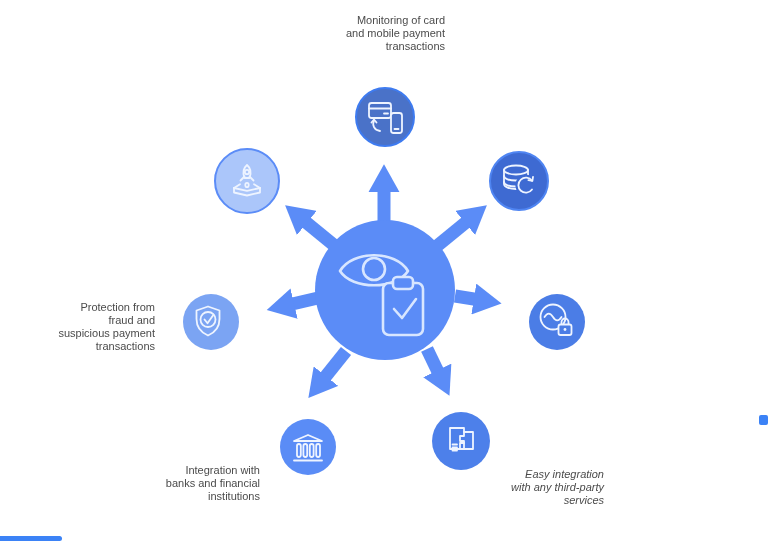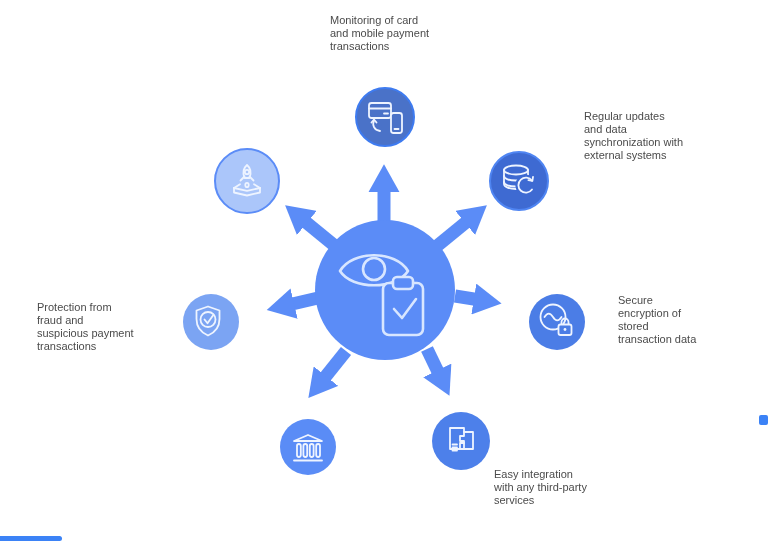--- a/index.html
+++ b/index.html
@@ -4,41 +4,41 @@
 <style>
   html,body{margin:0;padding:0;background:#ffffff;}
   .stage{
     position:relative;width:770px;height:541px;background:#ffffff;overflow:hidden;
     font-family:"Liberation Sans",sans-serif;
   }
   .lbl{
     position:absolute;font-size:11px;line-height:13px;color:#4b4b4b;
     white-space:pre-line;
   }
-  .lbl.center{text-align:left;}
+  .lbl.center{text-align:right;}
   .hub-svg{position:absolute;left:0;top:0;}
   .bubble{
     position:absolute;border-radius:50%;box-sizing:border-box;
     display:flex;align-items:center;justify-content:center;
   }
   .b-top{left:355px;top:87px;width:60px;height:60px;background:#4a72c8;border:2px solid #3e7bf0;}
   .b-top-right{left:489px;top:151px;width:60px;height:60px;background:#3e6ad2;border:2px solid #4f85f2;}
   .b-right{left:529px;top:294px;width:56px;height:56px;background:#4b7de6;}
   .b-bottom-right{left:432px;top:412px;width:58px;height:58px;background:#4d80ea;}
   .b-bottom-left{left:280px;top:419px;width:56px;height:56px;background:#5a8cf6;}
   .b-left{left:183px;top:294px;width:56px;height:56px;background:#7ba4f3;}
   .b-top-left{left:214px;top:148px;width:66px;height:66px;background:#abc6fa;border:2px solid #5b8cf7;}
   .ic{stroke:#eef4ff;stroke-width:1.8;fill:none;stroke-linecap:round;stroke-linejoin:round;}
   .l-top{left:330px;top:14px;width:115px;}
   .l-top-left{left:86px;top:111px;width:112px;}
   .l-top-right{left:584px;top:110px;width:128px;}
   .l-left{left:37px;top:301px;width:118px;}
   .l-right{left:618px;top:294px;width:112px;}
   .l-bottom-left{left:156px;top:464px;width:104px;}
-  .l-bottom-right{left:494px;top:468px;width:110px;}
+  .l-bottom-right{left:494px;top:468px;width:110px;font-style:italic;}
   .stray-bar{position:absolute;left:0;top:536px;width:62px;height:5px;background:#3b82f6;border-radius:0 3px 3px 0;}
   .stray-dot{position:absolute;left:759px;top:415px;width:9px;height:10px;background:#3b82f6;border-radius:2px;}
 </style>
 </head>
 <body>
 
 <div class="stage">
 
   <svg class="hub-svg" width="770" height="541" viewBox="0 0 770 541">
     <defs>
@@ -153,31 +153,26 @@
         <path d="M33,27 L27,23.2"></path>
         <path d="M7,27 V31.5 L20,34.5 L33,31.5 V27"></path>
         <path d="M7,27 L20,29.8 L33,27"></path>
       </g>
     </svg>
   </div>
 
   <div class="lbl center l-top">Monitoring of card
 and mobile payment
 transactions</div>
-  <div class="lbl l-top-right">Regular updates
-and data
-synchronization with
-external systems</div>
-  <div class="lbl l-right">Secure
-encryption of
-stored
-transaction data</div>
   <div class="lbl center l-bottom-right">Easy integration
 with any third-party
 services</div>
+  <div class="lbl center l-bottom-left">Integration with
+banks and financial
+institutions</div>
   <div class="lbl center l-left">Protection from
 fraud and
 suspicious payment
 transactions</div>
 
   <div class="stray-bar"></div>
   <div class="stray-dot"></div>
 
 </div>
 

